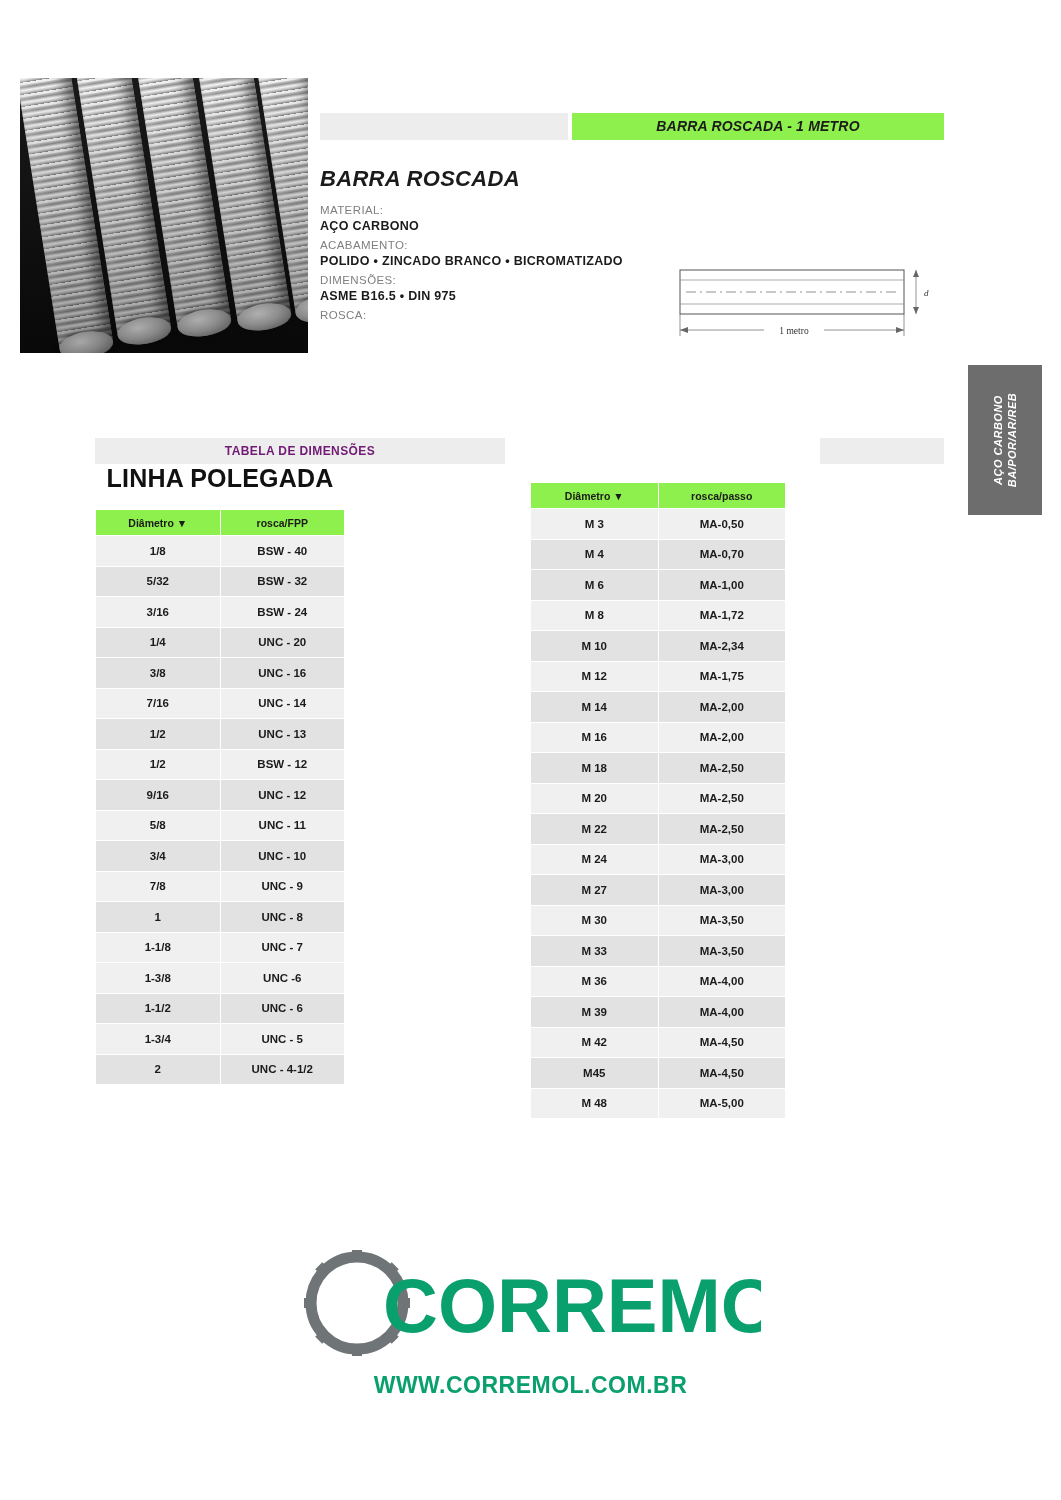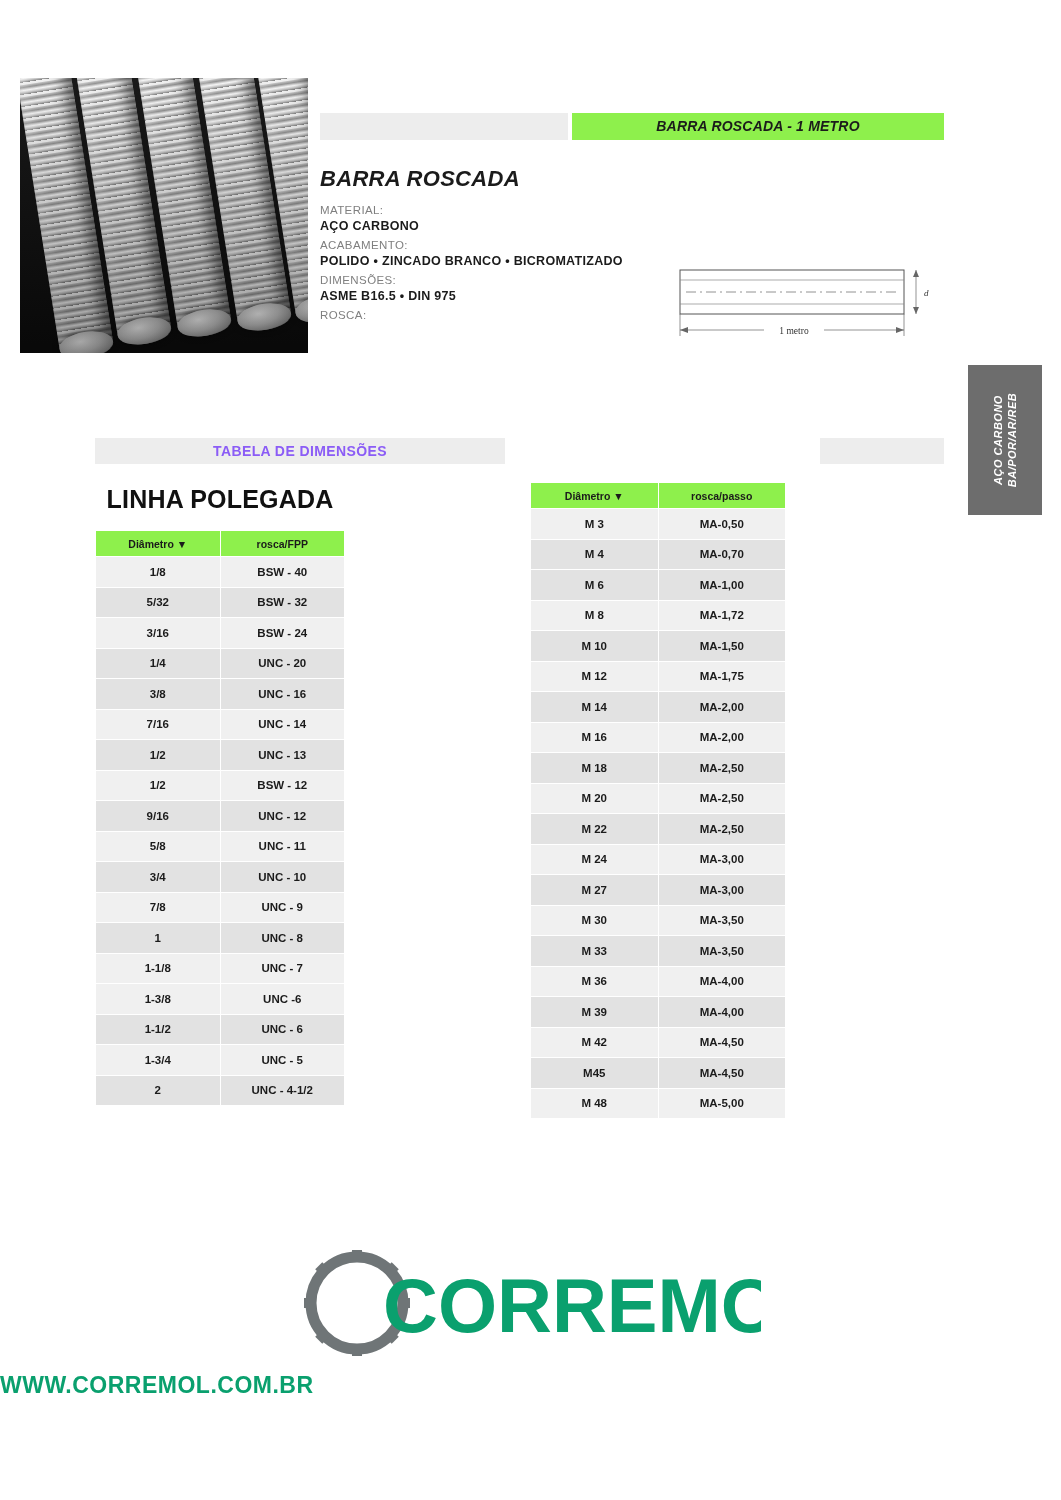--- a/index.html
+++ b/index.html
@@ -149,35 +149,35 @@
   .dim-strip {
     position: absolute;
     left: 95px; top: 438px;
     width: 410px; height: 26px;
     background: #ededed;
   }
   .dim-strip span {
     display: block;
     text-align: center;
     line-height: 26px;
-    font-size: 14px;
-    font-weight: bold;
-    color: #8b5cf6;
+    font-size: 12px;
+    font-weight: bold;
+    color: #701a75;
     letter-spacing: .4px;
   }
   .dim-strip-right {
     position: absolute;
     left: 820px; top: 438px;
     width: 124px; height: 26px;
     background: #ededed;
   }
 
   
   .tbl-block { position: absolute; }
-  .tbl-block.left { left: 95px; top: 485px; width: 250px; }
+  .tbl-block.left { left: 95px; top: 464px; width: 250px; }
   .tbl-block.right { left: 530px; top: 482px; width: 256px; }
 
   .tbl-title {
     text-align: center;
     font-size: 25px;
     font-weight: bold;
     color: #111;
     margin-bottom: 16px;
     letter-spacing: .2px;
   }
@@ -207,21 +207,21 @@
 
   
   .logo-wrap {
     position: absolute;
     left: 0; right: 0; top: 1248px;
     text-align: center;
   }
   .site {
     position: absolute;
     left: 0; right: 0; top: 1372px;
-    text-align: left;
+    text-align: center;
     font-size: 23px;
     font-weight: bold;
     color: #0aa06e;
     letter-spacing: .5px;
   }
 </style>
 </head>
 <body>
 
 <div class="page">
@@ -393,21 +393,21 @@
           <tr class="alt">
             <td>M 6</td>
             <td>MA-1,00</td>
           </tr>
           <tr>
             <td>M 8</td>
             <td>MA-1,72</td>
           </tr>
           <tr class="alt">
             <td>M 10</td>
-            <td>MA-1,50</td>
+            <td>MA-2,34</td>
           </tr>
           <tr>
             <td>M 12</td>
             <td>MA-1,75</td>
           </tr>
           <tr class="alt">
             <td>M 14</td>
             <td>MA-2,00</td>
           </tr>
           <tr>

